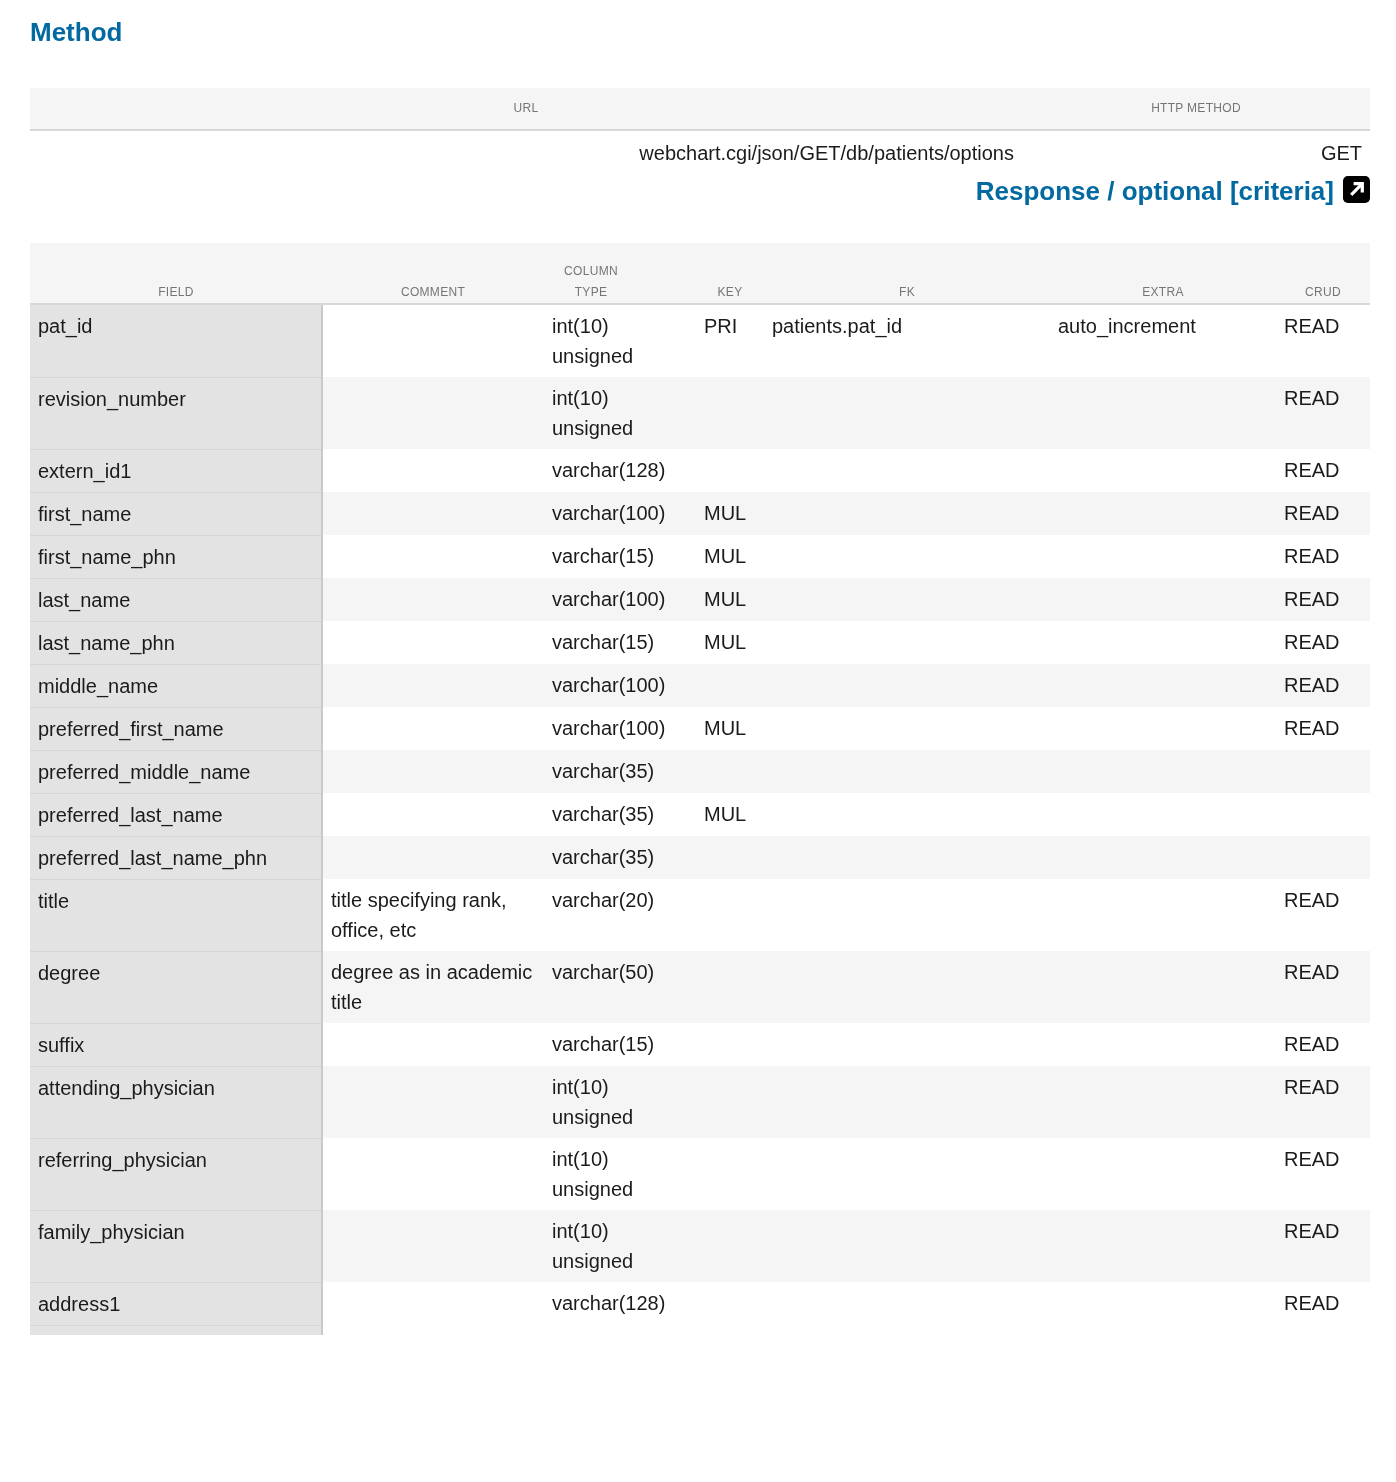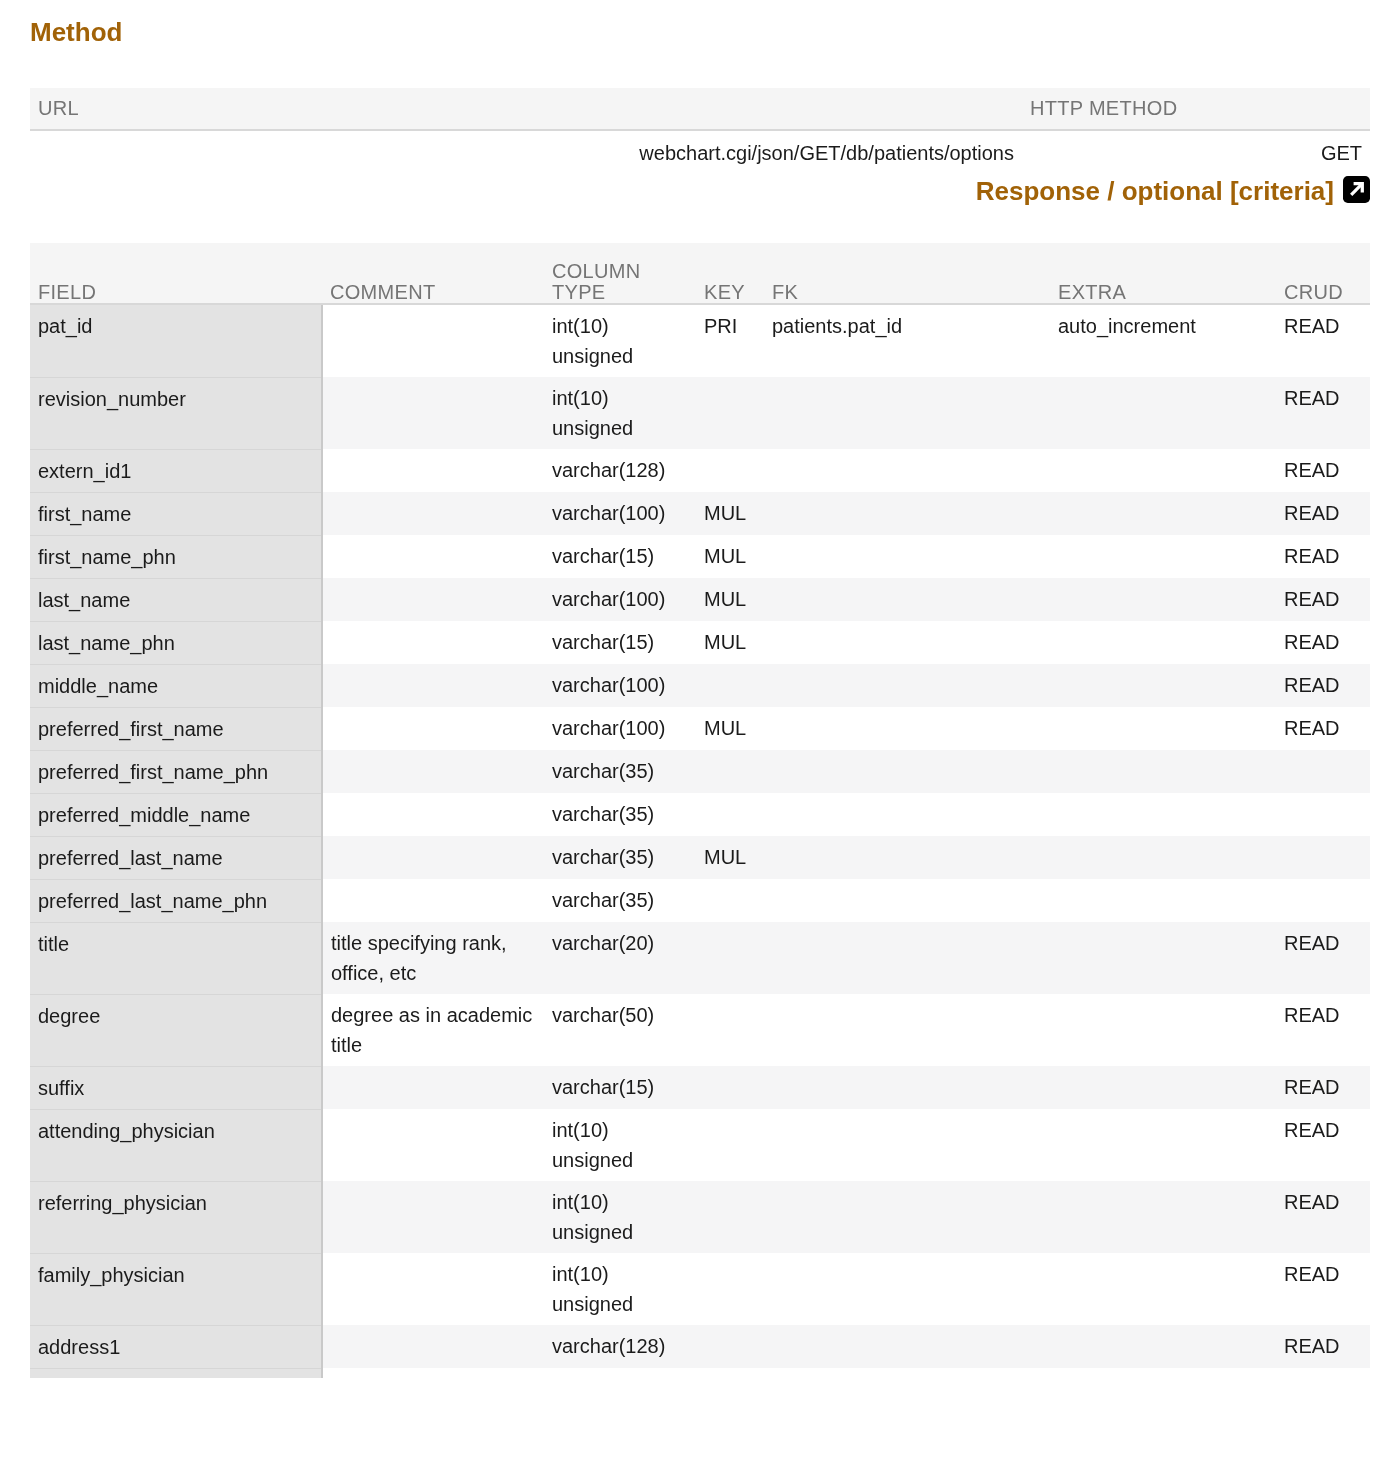--- a/index.html
+++ b/index.html
@@ -14,30 +14,30 @@
   }
   *{box-sizing:border-box;}
   html,body{margin:0;padding:0;}
   body{
     width:1396px;height:1482px;overflow:hidden;background:#ffffff;
     font-family:"Liberation Sans","DejaVu Sans",sans-serif;
     color:var(--text);
     padding:19px 26px 0 30px;
   }
   h1.sec-heading{
-    font-size:26px;line-height:27px;font-weight:bold;color:#a16207;
+    font-size:26px;line-height:27px;font-weight:bold;color:#0369a1;
     margin:0;display:flex;align-items:center;gap:9px;
   }
   h1.sec-heading .ext-ico{flex:0 0 auto;position:relative;top:1px;}
   table{border-collapse:collapse;table-layout:fixed;width:1340px;}
   th{
     background:var(--header-bg);
     color:var(--header-text);
-    font-size:20px;font-weight:400;letter-spacing:.3px;
-    text-align:left;vertical-align:bottom;
+    font-size:12px;font-weight:400;letter-spacing:.3px;
+    text-align:center;vertical-align:bottom;
     line-height:21px;
     border-bottom:2px solid var(--divider);
   }
   td{
     font-size:20px;line-height:30px;vertical-align:top;
     color:var(--text);
     padding:6px 8px;
   }
   
   table.method-table{margin-top:42px;}
@@ -199,29 +199,20 @@
       <tr>
     <td class="field">preferred_first_name</td>
     <td></td>
     <td>varchar(100)</td>
     <td>MUL</td>
     <td></td>
     <td></td>
     <td>READ</td>
   </tr>
       <tr>
-    <td class="field">preferred_first_name_phn</td>
-    <td></td>
-    <td>varchar(35)</td>
-    <td></td>
-    <td></td>
-    <td></td>
-    <td></td>
-  </tr>
-      <tr>
     <td class="field">preferred_middle_name</td>
     <td></td>
     <td>varchar(35)</td>
     <td></td>
     <td></td>
     <td></td>
     <td></td>
   </tr>
       <tr>
     <td class="field">preferred_last_name</td>

